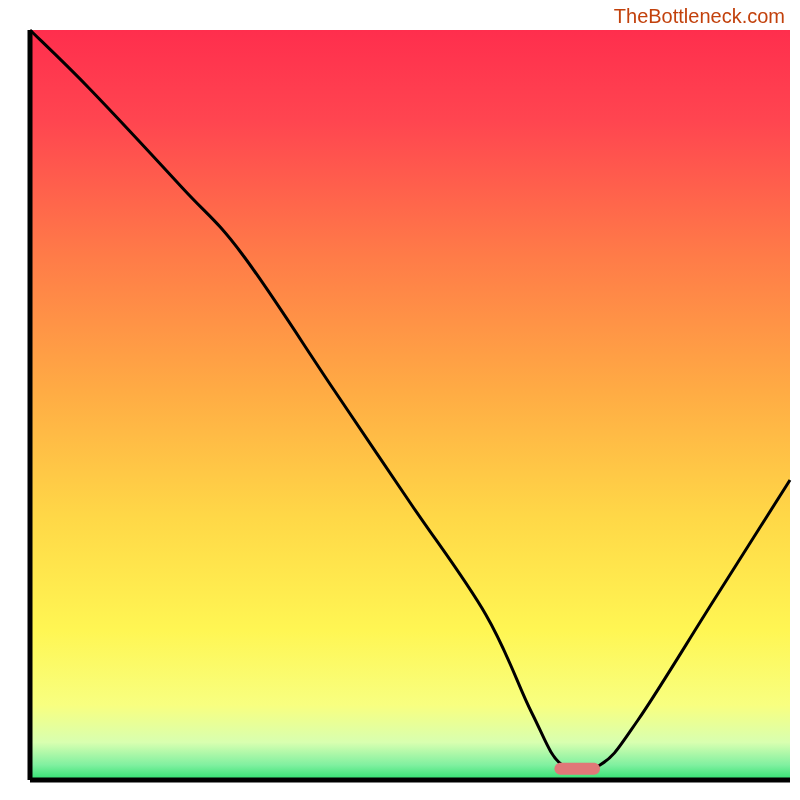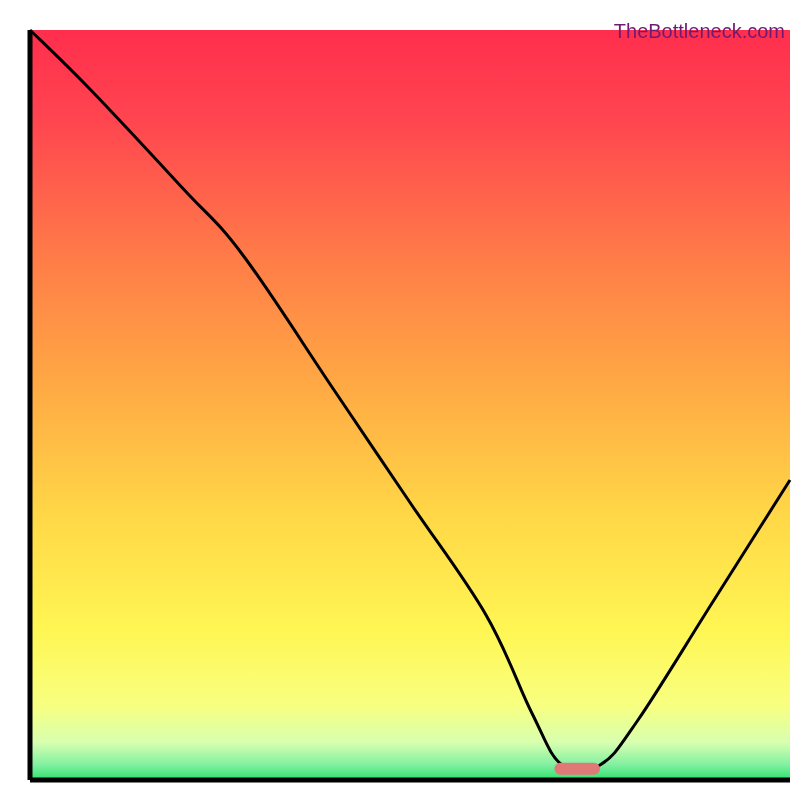--- a/index.html
+++ b/index.html
@@ -12,24 +12,24 @@
   }
   .chart-container {
     position: absolute;
     top: 0;
     left: 0;
     width: 800px;
     height: 800px;
   }
   .watermark {
     position: absolute;
-    top: 20px;
+    top: 5px;
     right: 15px;
     font-size: 20px;
-    color: #701a75;
+    color: #c2410c;
     font-weight: normal;
     z-index: 10;
   }
   svg {
     display: block;
   }
 </style>
 </head>
 <body>
 

